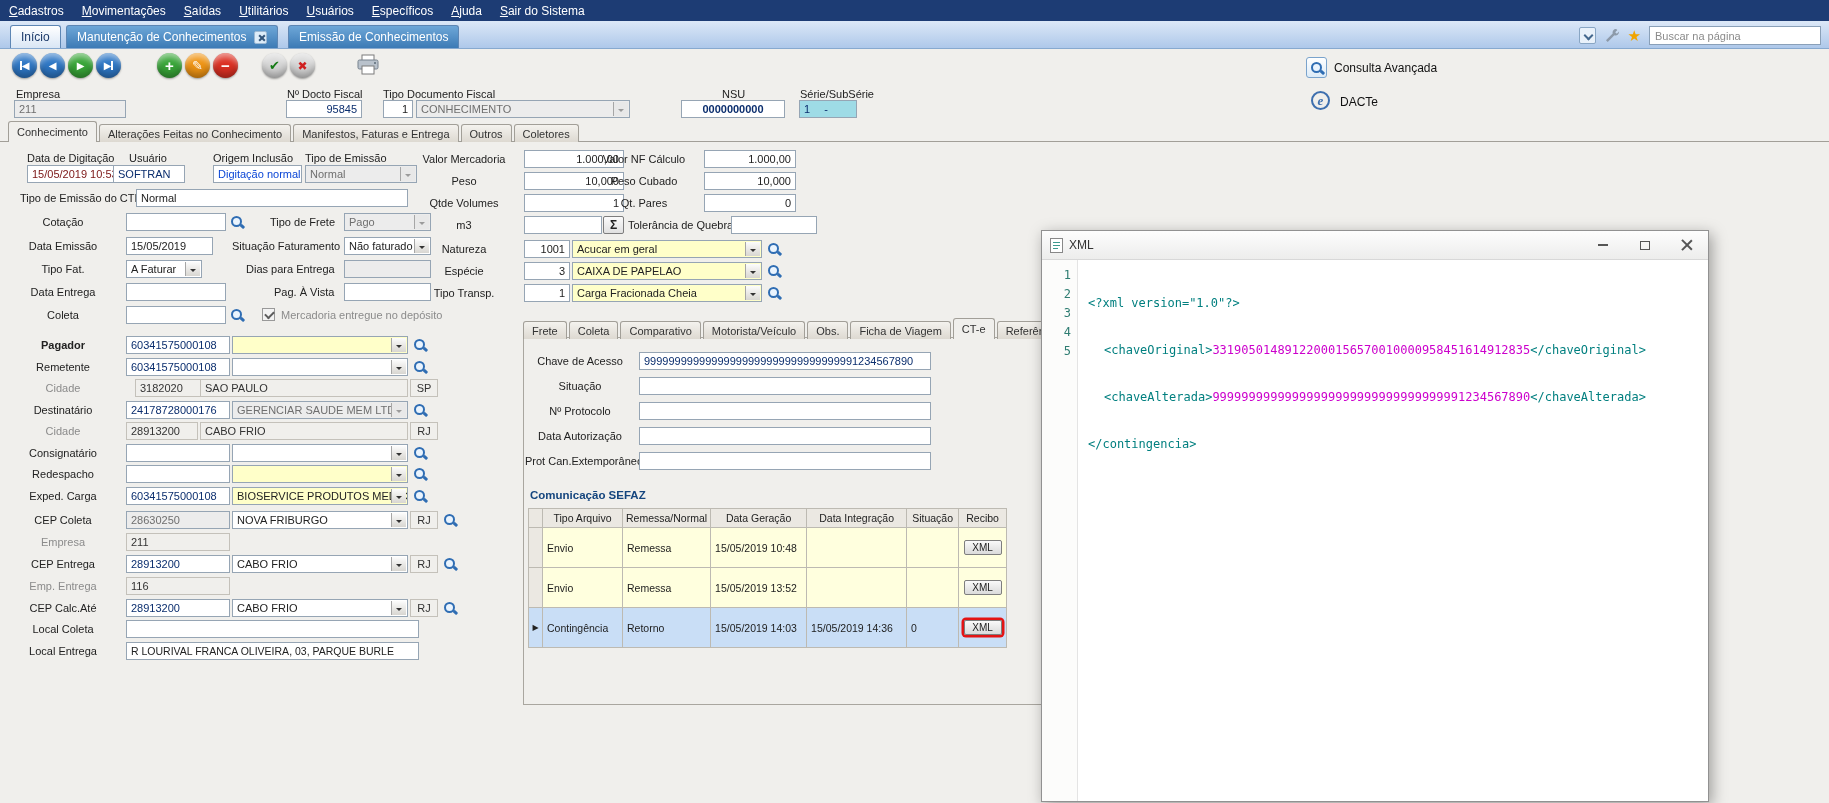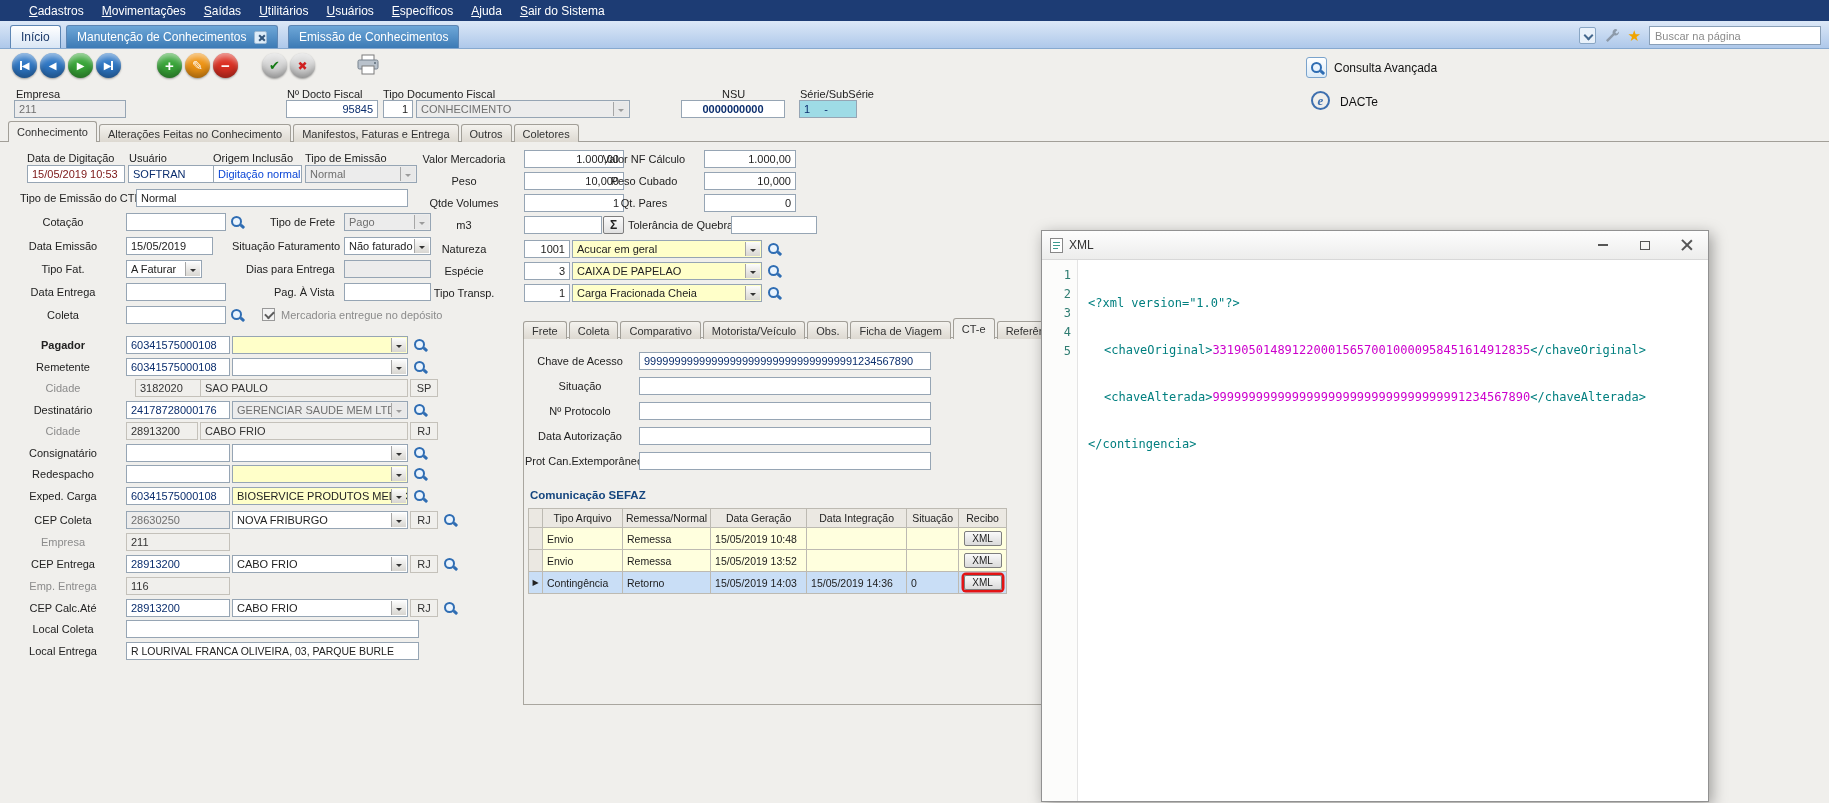--- a/index.html
+++ b/index.html
@@ -1,21 +1,21 @@
 <!DOCTYPE html>
 <html><head>
 <meta charset="utf-8">
 <style>
   * { box-sizing:border-box; margin:0; padding:0; }
   body { font-family:"Liberation Sans","DejaVu Sans",sans-serif; background:#d4d0c8; }
   .app { position:relative; width:1829px; height:803px; background:#f0efec; overflow:hidden; }
   .ab { position:absolute; }
 
   
-  .menubar { position:absolute; left:0; top:0; width:100%; height:21px; background:#1d3c74; display:flex; align-items:center; padding-left:20px; }
+  .menubar { position:absolute; left:0; top:0; width:100%; height:21px; background:#1d3c74; display:flex; align-items:center; }
   .mi { color:#fff; font-size:12px; padding:2px 9px; display:inline-block; cursor:default; }
   .mi::first-letter { text-decoration:underline; }
 
   
   .tabbar { position:absolute; left:0; top:21px; width:100%; height:28px; background:linear-gradient(#dce8f7,#aec8ea); border-bottom:1px solid #87a9cf; }
   .doctab { position:absolute; top:4px; height:23px; display:flex; align-items:center; padding:0 10px; font-size:12px; border:1px solid #5d86b4; border-bottom:none; border-radius:3px 3px 0 0; white-space:nowrap; }
   .doctab.lite { background:linear-gradient(#ffffff,#d9e6f5); color:#1c3a6a; }
   .doctab.blue { background:linear-gradient(#6ea7d8,#3c7ab5); color:#fff; }
   .closebox { width:13px; height:13px; margin-left:8px; background:#ddecf9; border:1px solid #9db9d4; border-radius:2px; position:relative; }
   .closebox::before,.closebox::after { content:""; position:absolute; left:5.5px; top:2px; width:2px; height:8px; background:#33557a; }
@@ -65,21 +65,21 @@
   .mtabs { position:absolute; display:flex; align-items:flex-end; gap:2px; z-index:3; }
   .mtab { height:18px; padding:0 8px; display:flex; align-items:center; font-size:11px; color:#333; background:linear-gradient(#f4f2ee,#ddd9d1); border:1px solid #a29f98; border-bottom:none; border-radius:3px 3px 0 0; white-space:nowrap; cursor:pointer; }
   .mtab.act { height:21px; background:#f0efec; }
   .hline { position:absolute; height:1px; background:#a29f98; }
   .cte-panel { position:absolute; left:523px; top:337px; width:640px; height:368px; border:1px solid #a9a69f; background:#f0efec; }
 
   
   .sefaz-title { position:absolute; font-size:11.5px; font-weight:bold; color:#14457e; }
   table.sefaz { position:absolute; border-collapse:collapse; font-size:10.5px; }
   .sefaz th { background:#ebe8e2; border:1px solid #bdbab2; font-weight:normal; height:19px; padding:0 3px; color:#222; }
-  .sefaz td { border:1px solid #bdbab2; height:22px; background:#ffffde; padding:3px 4px; color:#1c1c1c; }
+  .sefaz td { border:1px solid #bdbab2; height:22px; background:#ffffde; padding:12px 4px; color:#1c1c1c; }
   .sefaz td.ind { background:#ebe8e2; padding:0; text-align:center; font-size:8px; color:#222; }
   .sefaz tr.sel td { background:#c9def6; }
   .sefaz td.c { text-align:center; }
   .xmlbtn { display:inline-block; width:38px; height:15px; line-height:14px; text-align:center; background:linear-gradient(#fafafa,#dadada); border:1px solid #7e7e7e; border-radius:2px; font-size:10px; color:#222; cursor:pointer; }
   .xmlbtn.hl { box-shadow:0 0 0 2.5px #e31414; }
 
   
   .xmlwin { position:absolute; background:#fff; border:1px solid #919191; box-shadow:3px 4px 14px rgba(0,0,0,.35); z-index:20; }
   .xtitle { height:29px; background:linear-gradient(#fdfdfd,#ededec); border-bottom:1px solid #d8d8d8; display:flex; align-items:center; padding:0 8px; font-size:12px; color:#333; gap:6px; cursor:default; }
   .xctrls { margin-left:auto; display:flex; gap:16px; }
@@ -172,21 +172,21 @@
     <rect x="6" y="1" width="12" height="6" fill="#ffffff" stroke="#7b7b7b"></rect>
     <rect x="2" y="6" width="20" height="9" rx="1.5" fill="#b9c2cc" stroke="#76818d"></rect>
     <rect x="6" y="12" width="12" height="8" fill="#ffffff" stroke="#7b7b7b"></rect>
     <circle cx="19" cy="9" r="1" fill="#5d6b79"></circle>
   </svg>
 
   <div class="lbl" style="left:16px;top:88px">Empresa</div>
   <div class="fld dis" style="left:14px;top:100px;width:112px">211</div>
 
   <div class="lbl" style="left:287px;top:88px">Nº Docto Fiscal</div>
-  <div class="fld num" style="left:286px;top:100px;width:92px">95845</div>
+  <div class="fld num" style="left:286px;top:100px;width:76px">95845</div>
 
   <div class="lbl" style="left:383px;top:88px">Tipo Documento Fiscal</div>
   <div class="fld num blk" style="left:383px;top:100px;width:30px">1</div>
   <div class="fld dis combo" style="left:416px;top:100px;width:214px">
     <span>CONHECIMENTO</span>
     <i class="arw"></i>
   </div>
 
   <div class="lbl" style="left:722px;top:88px">NSU</div>
   <div class="fld ctr" style="left:681px;top:100px;width:104px;font-weight:bold">0000000000</div>
@@ -213,21 +213,21 @@
     <div class="mtab">Outros</div>
     <div class="mtab">Coletores</div>
   </div>
   <div class="hline" style="left:0;top:141px;width:1829px"></div>
 
   <div class="lbl" style="left:27px;top:152px">Data de Digitação</div>
   <div class="lbl" style="left:129px;top:152px">Usuário</div>
   <div class="lbl" style="left:213px;top:152px">Origem Inclusão</div>
   <div class="lbl" style="left:305px;top:152px">Tipo de Emissão</div>
   <div class="fld" style="left:27px;top:165px;width:98px;color:#7a1414">15/05/2019 10:53</div>
-  <div class="fld" style="left:128px;top:165px;width:92px">SOFTRAN</div>
+  <div class="fld" style="left:113px;top:165px;width:72px">SOFTRAN</div>
   <div class="fld" style="left:213px;top:165px;width:89px;color:#0b46d6">Digitação normal</div>
   <div class="fld dis combo" style="left:305px;top:165px;width:112px">
     <span>Normal</span>
       <i class="arw"></i>
   </div>
 
   <div class="lbl" style="left:20px;top:192px">Tipo de Emissão do CTE</div>
   <div class="fld blk" style="left:136px;top:189px;width:272px">Normal</div>
 
   <div class="lbl r" style="left:4px;top:216px;width:118px">Cotação</div>

